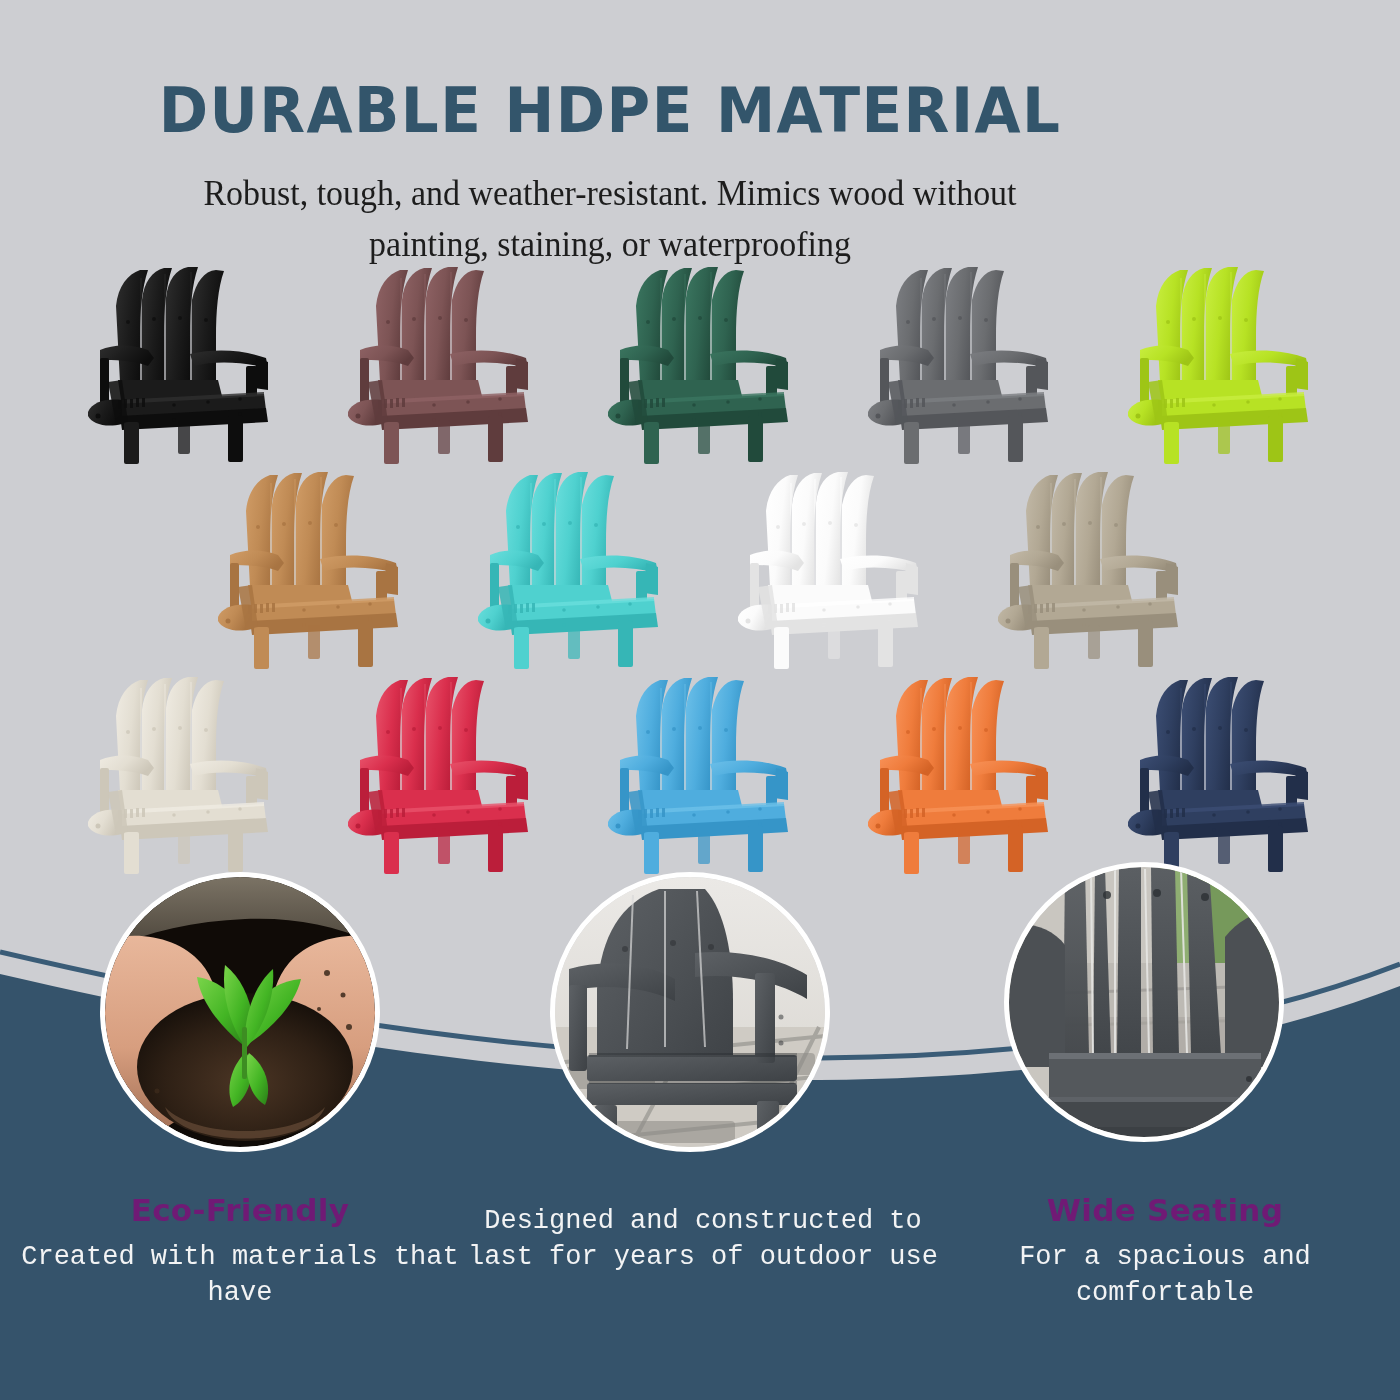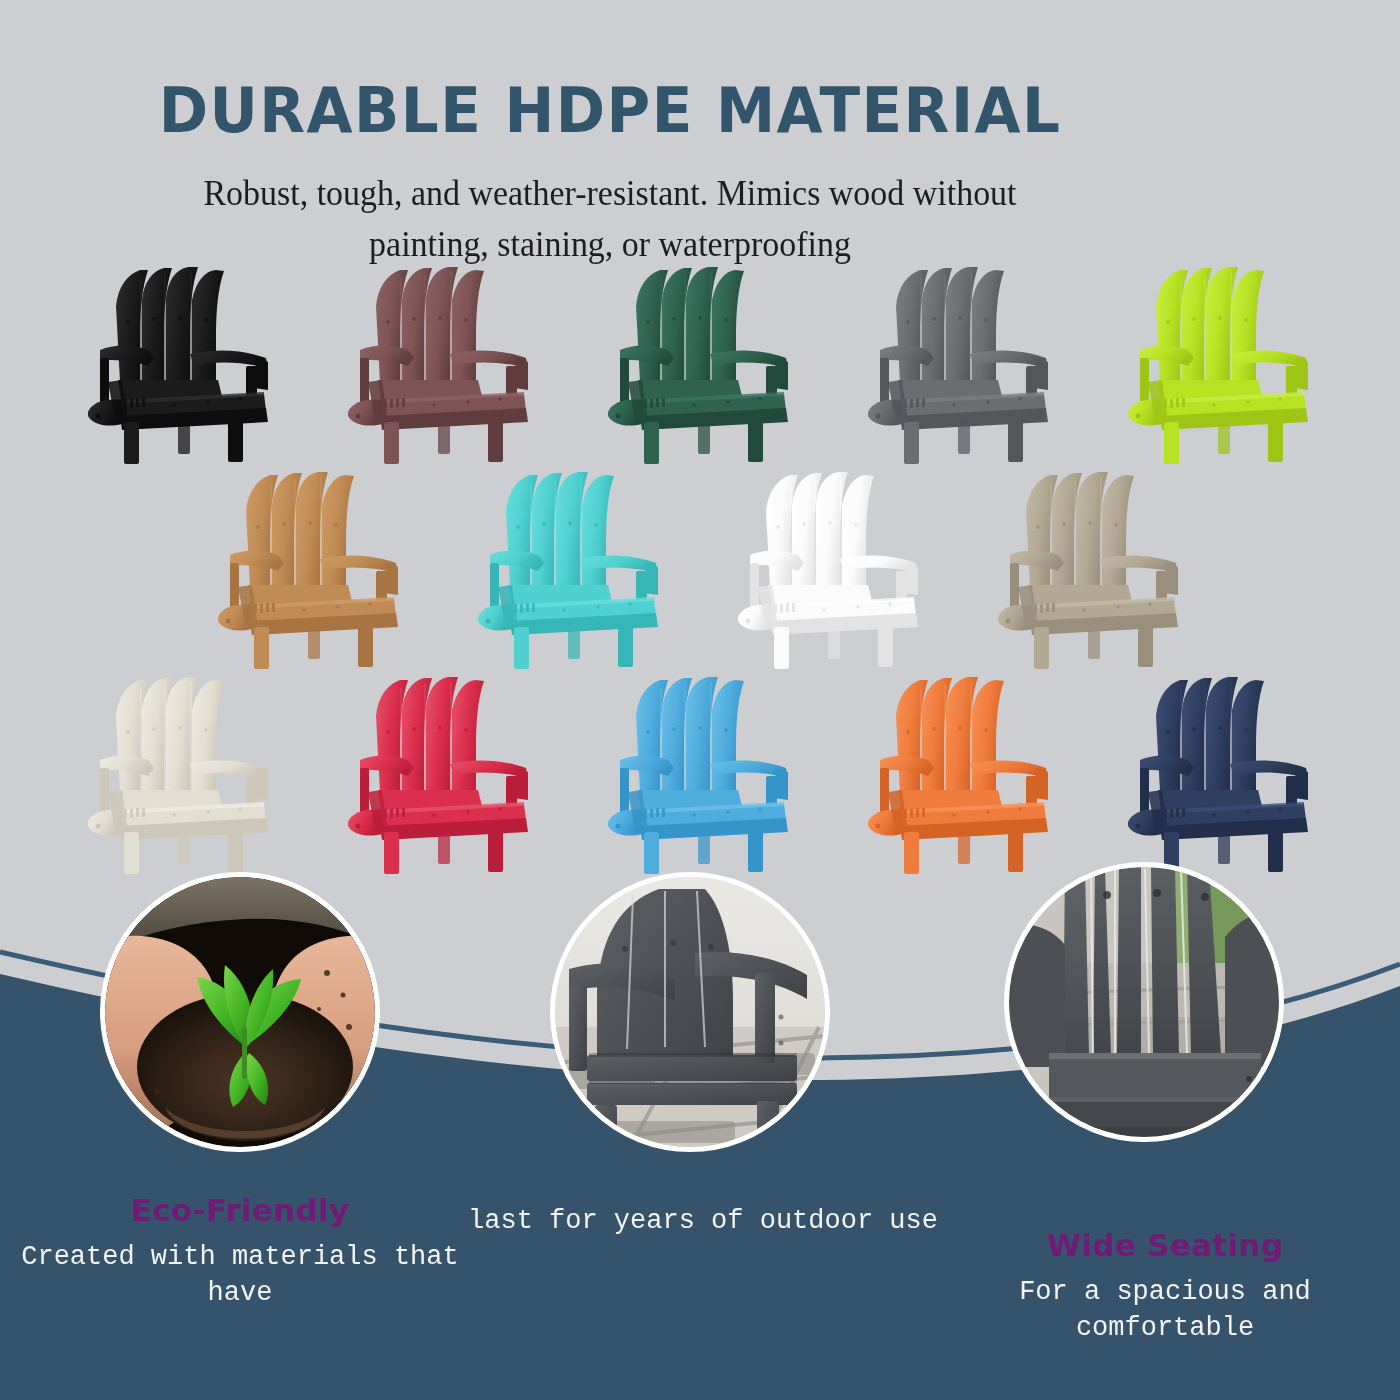--- a/index.html
+++ b/index.html
@@ -60,21 +60,21 @@
   }
   #circle-1 { left: 100px;  top: 872px; }
   #circle-2 { left: 550px;  top: 872px; }
   #circle-3 { left: 1004px; top: 862px; }
   .circle-inner { position: absolute; inset: 0; overflow: hidden; border-radius: 50%; }
 
   
   .feature-block { position: absolute; width: 470px; text-align: center; }
   #feature-1 { left: 5px;   top: 1192px; }
   #feature-2 { left: 468px; top: 1192px; }
-  #feature-3 { left: 930px; top: 1227px; }
+  #feature-3 { left: 930px; top: 1192px; }
   .feature-title {
     font-family: "DejaVu Sans", sans-serif;
     font-weight: 700;
     font-size: 31px;
     color: #701a75;
     letter-spacing: 0.3px;
   }
   .feature-desc {
     margin-top: 12px;
     font-family: Liberation Mono, monospace;
@@ -1271,20 +1271,21 @@
   </div>
 
   <div class="feature-block" id="feature-1">
     <div class="feature-title">Eco-Friendly</div>
     <div class="feature-desc">
       <div>Created with materials that have</div>
     </div>
   </div>
   <div class="feature-block" id="feature-2">
     <div class="feature-desc">
+      <div>Designed and constructed to</div>
       <div>last for years of outdoor use</div>
     </div>
   </div>
   <div class="feature-block" id="feature-3">
     <div class="feature-title">Wide Seating</div>
     <div class="feature-desc">
       <div>For a spacious and comfortable</div>
     </div>
   </div>
 

